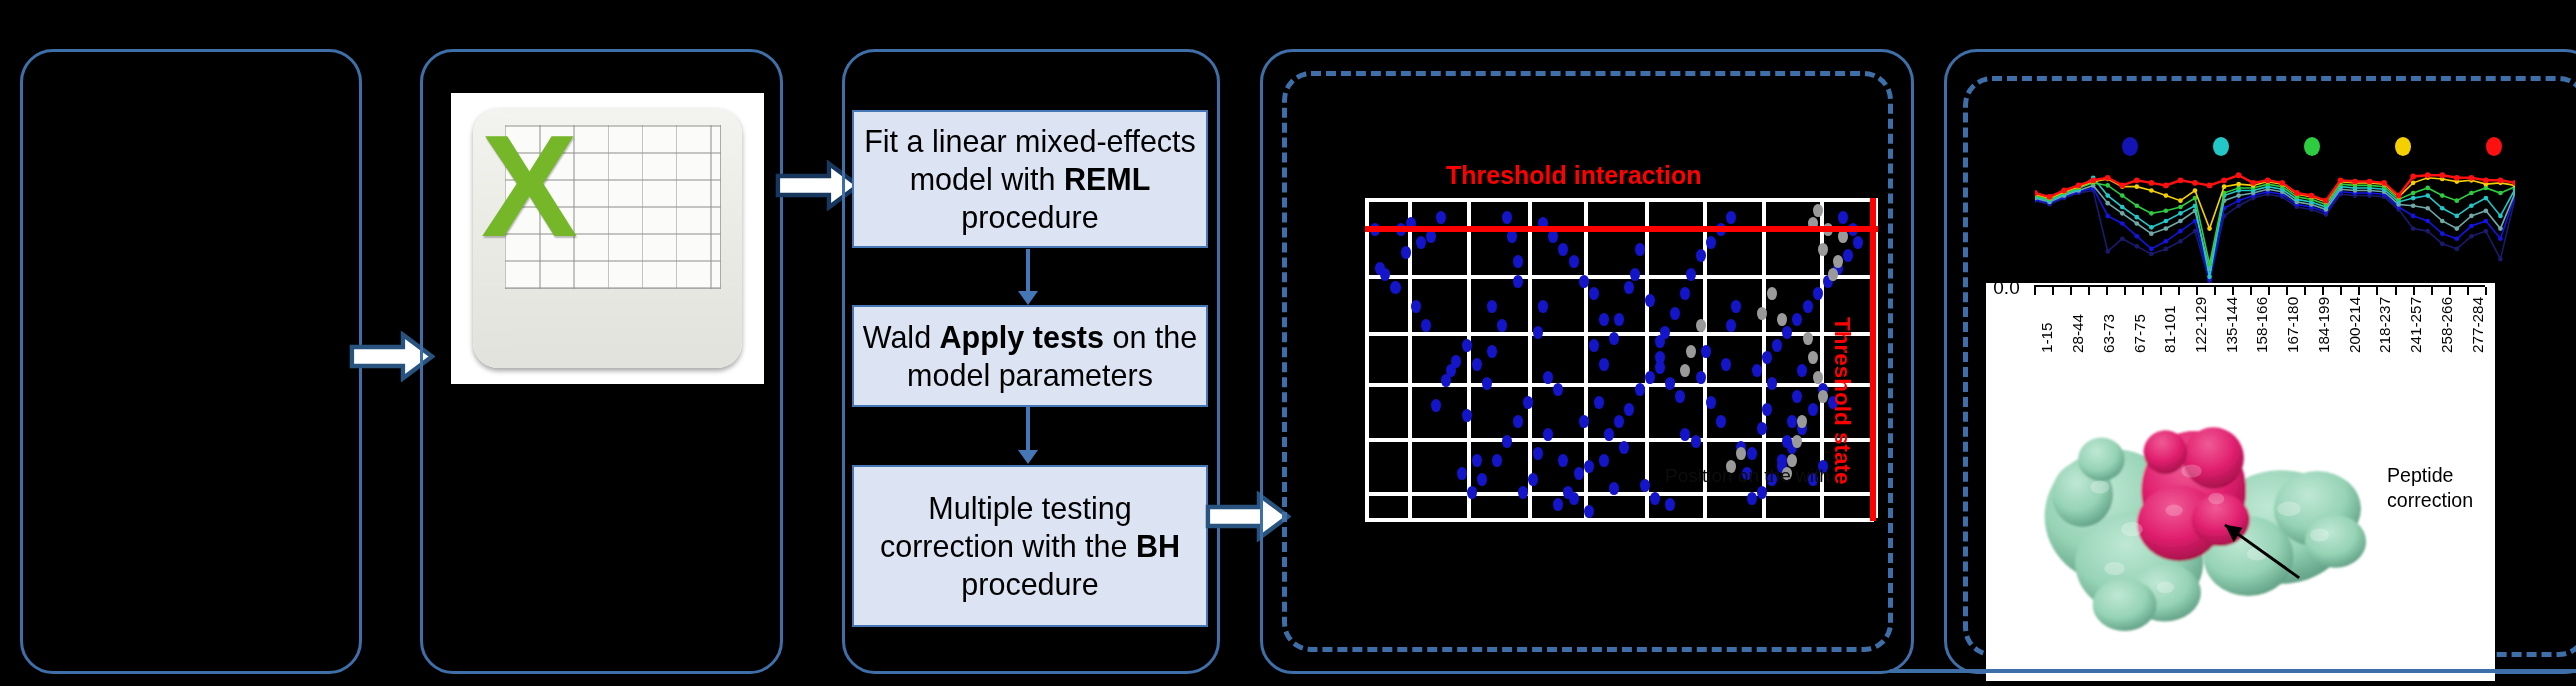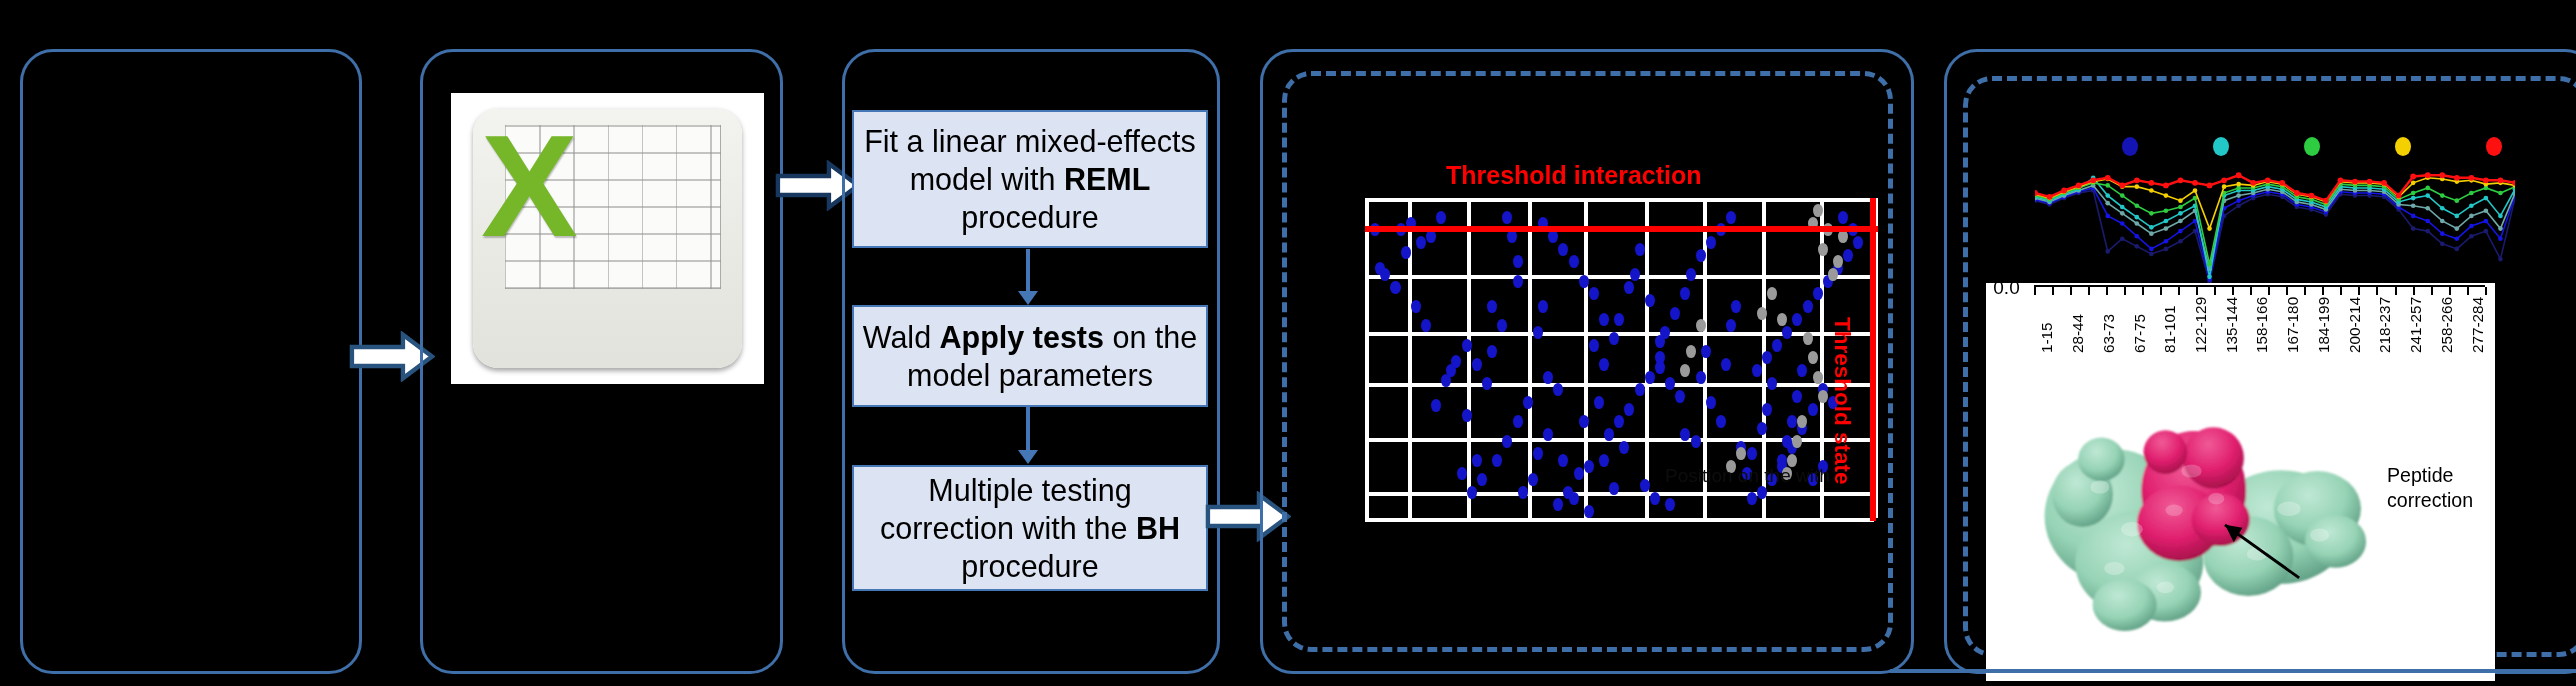--- a/index.html
+++ b/index.html
@@ -104,21 +104,21 @@
     font-size: 30.5px;
     line-height: 38px;
     text-align: center;
     display: flex;
     align-items: center;
     justify-content: center;
     padding: 4.4px 5.8px;
   }
   #method-box-1 { top: 110px; height: 138px; }
   #method-box-2 { top: 305px; height: 102px; }
-  #method-box-3 { top: 465px; height: 126px; }
+  #method-box-3 { top: 465px; height: 162px; }
   .method-box b { font-weight: bold; }
 
   .v-arrow {
     position: absolute;
     left: 1026px;
     width: 4.4px;
     background: #4576b6;
   }
   .v-arrow::after {
     content: "";

